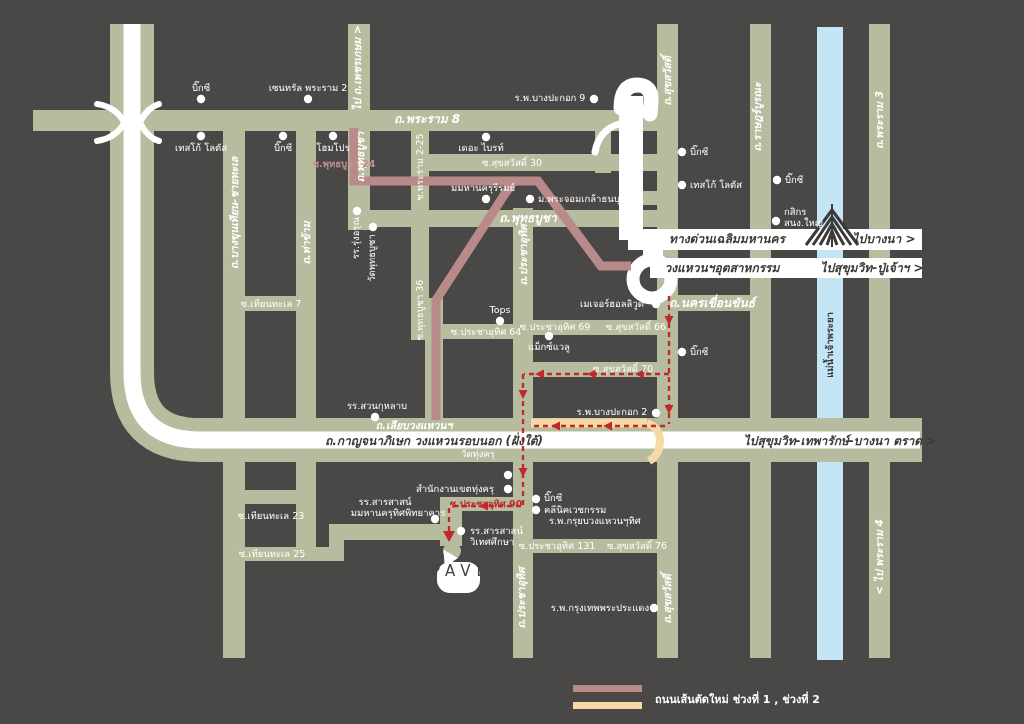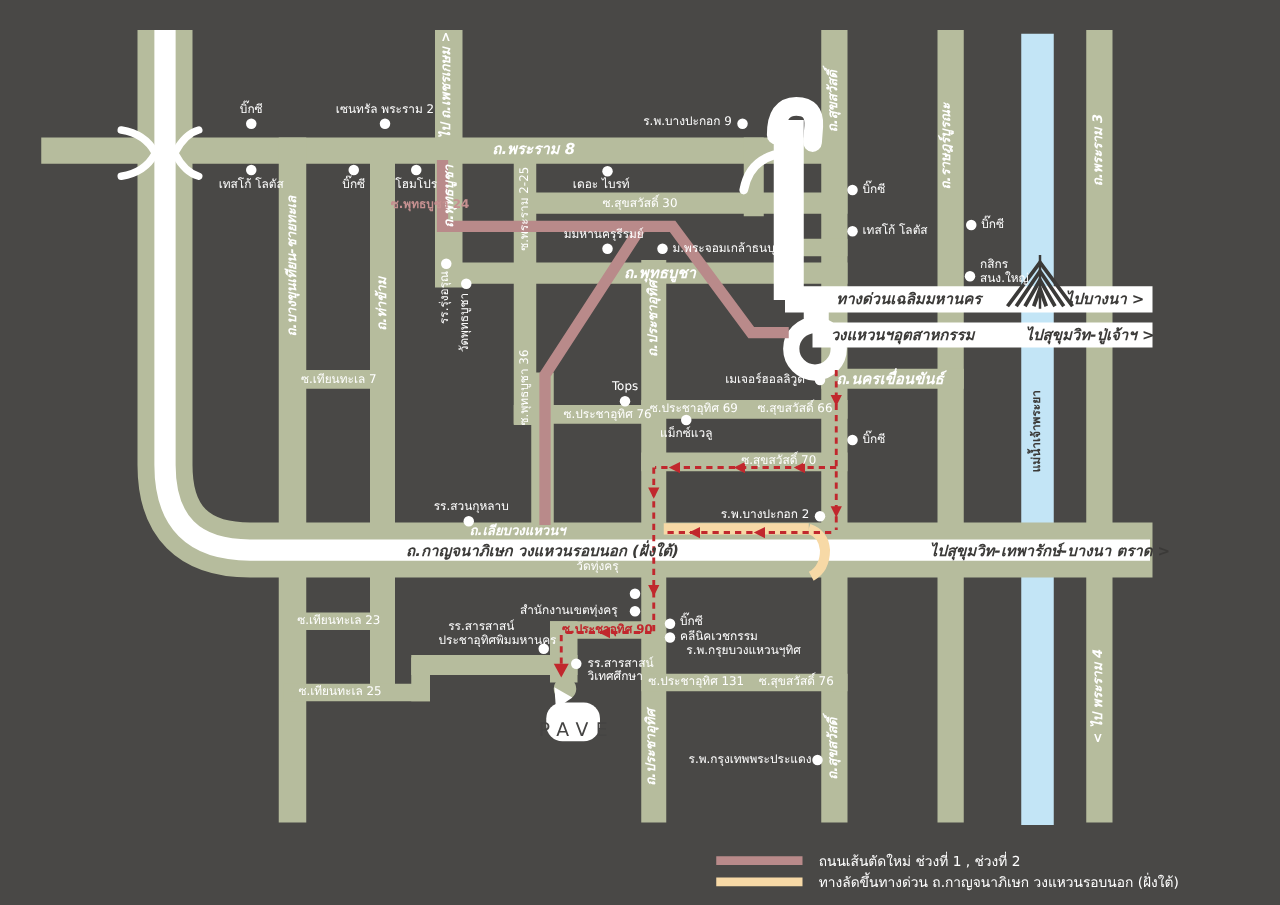--- a/index.html
+++ b/index.html
@@ -8,23 +8,23 @@
   #roads-svg{position:absolute;left:0;top:0;}
   .lbl{position:absolute;white-space:nowrap;color:#ffffff;font-size:9.5px;line-height:1;
        transform:translate(-50%,-50%);pointer-events:none;}
   .lbl.v{transform:translate(-50%,-50%) rotate(-90deg);}
   .lbl.big{font-weight:bold;font-style:italic;font-size:12px;}
   .lbl.med{font-weight:bold;font-style:italic;font-size:10.5px;}
   .lbl.dark{color:#3b3a38;}
   .lbl.red{color:#c1272d;font-weight:bold;}
   .lbl.pink{color:#c59090;font-weight:bold;}
   .lbl.left{transform:translate(0,-50%);}
-  .lbl.legendtxt{font-weight:normal;font-size:11px;}
+  .lbl.legendtxt{font-weight:bold;font-size:11px;margin-top:10px;}
   #pave-bubble{position:absolute;left:437px;top:562px;width:43px;height:31px;background:#ffffff;
-       border-radius:13px;display:flex;align-items:flex-end;justify-content:center;}
+       border-radius:13px;display:flex;align-items:flex-start;justify-content:center;}
   #pave-bubble .ptr{position:absolute;left:2px;top:-13px;width:0;height:0;
        border-left:9px solid transparent;border-right:7px solid transparent;
        border-bottom:15px solid #ffffff;transform:rotate(-35deg);}
   #pave-text{color:#454443;font-size:15px;letter-spacing:6px;padding-left:6px;font-weight:500;}
 </style>
 </head>
 <body>
 
 <div id="map">
 
@@ -159,41 +159,41 @@
   <span class="lbl med v" style="left:357px;top:68px">ไป ถ.เพชรเกษม &gt;</span>
   <span class="lbl med v" style="left:234px;top:213px">ถ.บางขุนเทียน-ชายทะเล</span>
   <span class="lbl med v" style="left:306px;top:243px">ถ.ท่าข้าม</span>
   <span class="lbl med v" style="left:360px;top:157px">ถ.พุทธบูชา</span>
   <span class="lbl v" style="left:420px;top:167px">ซ.พระราม 2-25</span>
   <span class="lbl v" style="left:420px;top:310px">ซ.พุทธบูชา 36</span>
   <span class="lbl pink" style="left:344px;top:164px">ซ.พุทธบูชา 24</span>
   <span class="lbl" style="left:512px;top:163px">ซ.สุขสวัสดิ์ 30</span>
   <span class="lbl big" style="left:528px;top:218px">ถ.พุทธบูชา</span>
   <span class="lbl" style="left:271px;top:304px">ซ.เทียนทะเล 7</span>
-  <span class="lbl" style="left:486px;top:332px">ซ.ประชาอุทิศ 76</span>
+  <span class="lbl" style="left:486px;top:332px">ซ.ประชาอุทิศ 64</span>
   <span class="lbl" style="left:555px;top:327px">ซ.ประชาอุทิศ 69</span>
   <span class="lbl" style="left:636px;top:327px">ซ.สุขสวัสดิ์ 66</span>
   <span class="lbl" style="left:623px;top:369px">ซ.สุขสวัสดิ์ 70</span>
   <span class="lbl med v" style="left:523px;top:255px">ถ.ประชาอุทิศ</span>
   <span class="lbl med v" style="left:521px;top:598px">ถ.ประชาอุทิศ</span>
   <span class="lbl med v" style="left:667px;top:81px">ถ.สุขสวัสดิ์</span>
   <span class="lbl med v" style="left:667px;top:599px">ถ.สุขสวัสดิ์</span>
   <span class="lbl med v" style="left:757px;top:117px">ถ.ราษฎร์บูรณะ</span>
   <span class="lbl med v" style="left:879px;top:120px">ถ.พระราม 3</span>
   <span class="lbl med v" style="left:879px;top:557px">&lt; ไป พระราม 4</span>
   <span class="lbl v dark" style="left:830px;top:345px;font-weight:bold">แม่น้ำเจ้าพระยา</span>
   <span class="lbl big" style="left:712px;top:303px">ถ.นครเขื่อนขันธ์</span>
   <span class="lbl big dark" style="left:727px;top:239px">ทางด่วนเฉลิมมหานคร</span>
   <span class="lbl big dark" style="left:884px;top:239px">ไปบางนา &gt;</span>
   <span class="lbl big dark" style="left:722px;top:268px">วงแหวนฯอุตสาหกรรม</span>
   <span class="lbl big dark" style="left:872px;top:268px">ไปสุขุมวิท-ปู่เจ้าฯ &gt;</span>
   <span class="lbl med" style="left:414px;top:425px">ถ.เลียบวงแหวนฯ</span>
   <span class="lbl big dark" style="left:434px;top:441px">ถ.กาญจนาภิเษก วงแหวนรอบนอก (ฝั่งใต้)</span>
   <span class="lbl big dark" style="left:840px;top:441px">ไปสุขุมวิท-เทพารักษ์-บางนา ตราด &gt;</span>
-  <span class="lbl" style="left:271px;top:497px">ซ.เทียนทะเล 23</span>
+  <span class="lbl" style="left:271px;top:516px">ซ.เทียนทะเล 23</span>
   <span class="lbl" style="left:272px;top:554px">ซ.เทียนทะเล 25</span>
   <span class="lbl red" style="left:486px;top:504px">ซ.ประชาอุทิศ 90</span>
   <span class="lbl" style="left:557px;top:546px">ซ.ประชาอุทิศ 131</span>
   <span class="lbl" style="left:637px;top:546px">ซ.สุขสวัสดิ์ 76</span>
 
   <span class="lbl" style="left:201px;top:88px">บิ๊กซี</span>
   <span class="lbl" style="left:308px;top:88px">เซนทรัล พระราม 2</span>
   <span class="lbl" style="left:201px;top:148px">เทสโก้ โลตัส</span>
   <span class="lbl" style="left:283px;top:148px">บิ๊กซี</span>
   <span class="lbl" style="left:333px;top:148px">โฮมโปร</span>
@@ -210,29 +210,28 @@
   <span class="lbl left" style="left:690px;top:185px">เทสโก้ โลตัส</span>
   <span class="lbl left" style="left:785px;top:180px">บิ๊กซี</span>
   <span class="lbl left" style="left:784px;top:212px">กสิกร</span>
   <span class="lbl left" style="left:784px;top:223px">สนง.ใหญ่</span>
   <span class="lbl left" style="left:690px;top:352px">บิ๊กซี</span>
   <span class="lbl" style="left:612px;top:412px">ร.พ.บางปะกอก 2</span>
   <span class="lbl" style="left:377px;top:406px">รร.สวนกุหลาบ</span>
   <span class="lbl" style="left:478px;top:454px">วัดทุ่งครุ</span>
   <span class="lbl" style="left:455px;top:489px">สำนักงานเขตทุ่งครุ</span>
   <span class="lbl" style="left:385px;top:502px">รร.สารสาสน์</span>
-  <span class="lbl" style="left:398px;top:513px">ประชาอุทิศพิมมหานคร</span>
+  <span class="lbl" style="left:398px;top:513px">มมหานครุทิศพิทยาคาร</span>
   <span class="lbl left" style="left:470px;top:531px">รร.สารสาสน์</span>
   <span class="lbl left" style="left:470px;top:542px">วิเทศศึกษา</span>
   <span class="lbl left" style="left:544px;top:498px">บิ๊กซี</span>
   <span class="lbl left" style="left:544px;top:510px">คลีนิคเวชกรรม</span>
   <span class="lbl left" style="left:549px;top:521px">ร.พ.กรุยบวงแหวนฯุทิศ</span>
   <span class="lbl" style="left:600px;top:608px">ร.พ.กรุงเทพพระประแดง</span>
 
   <div id="pave-bubble">
     <div class="ptr"></div>
     <span id="pave-text">PAVE</span>
   </div>
 
   <span class="lbl left legendtxt" style="left:655px;top:689px">ถนนเส้นตัดใหม่ ช่วงที่ 1 , ช่วงที่ 2</span>
-  <span class="lbl left legendtxt" style="left:655px;top:706px">ทางลัดขึ้นทางด่วน ถ.กาญจนาภิเษก วงแหวนรอบนอก (ฝั่งใต้)</span>
 
 </div>
 
 </body></html>

